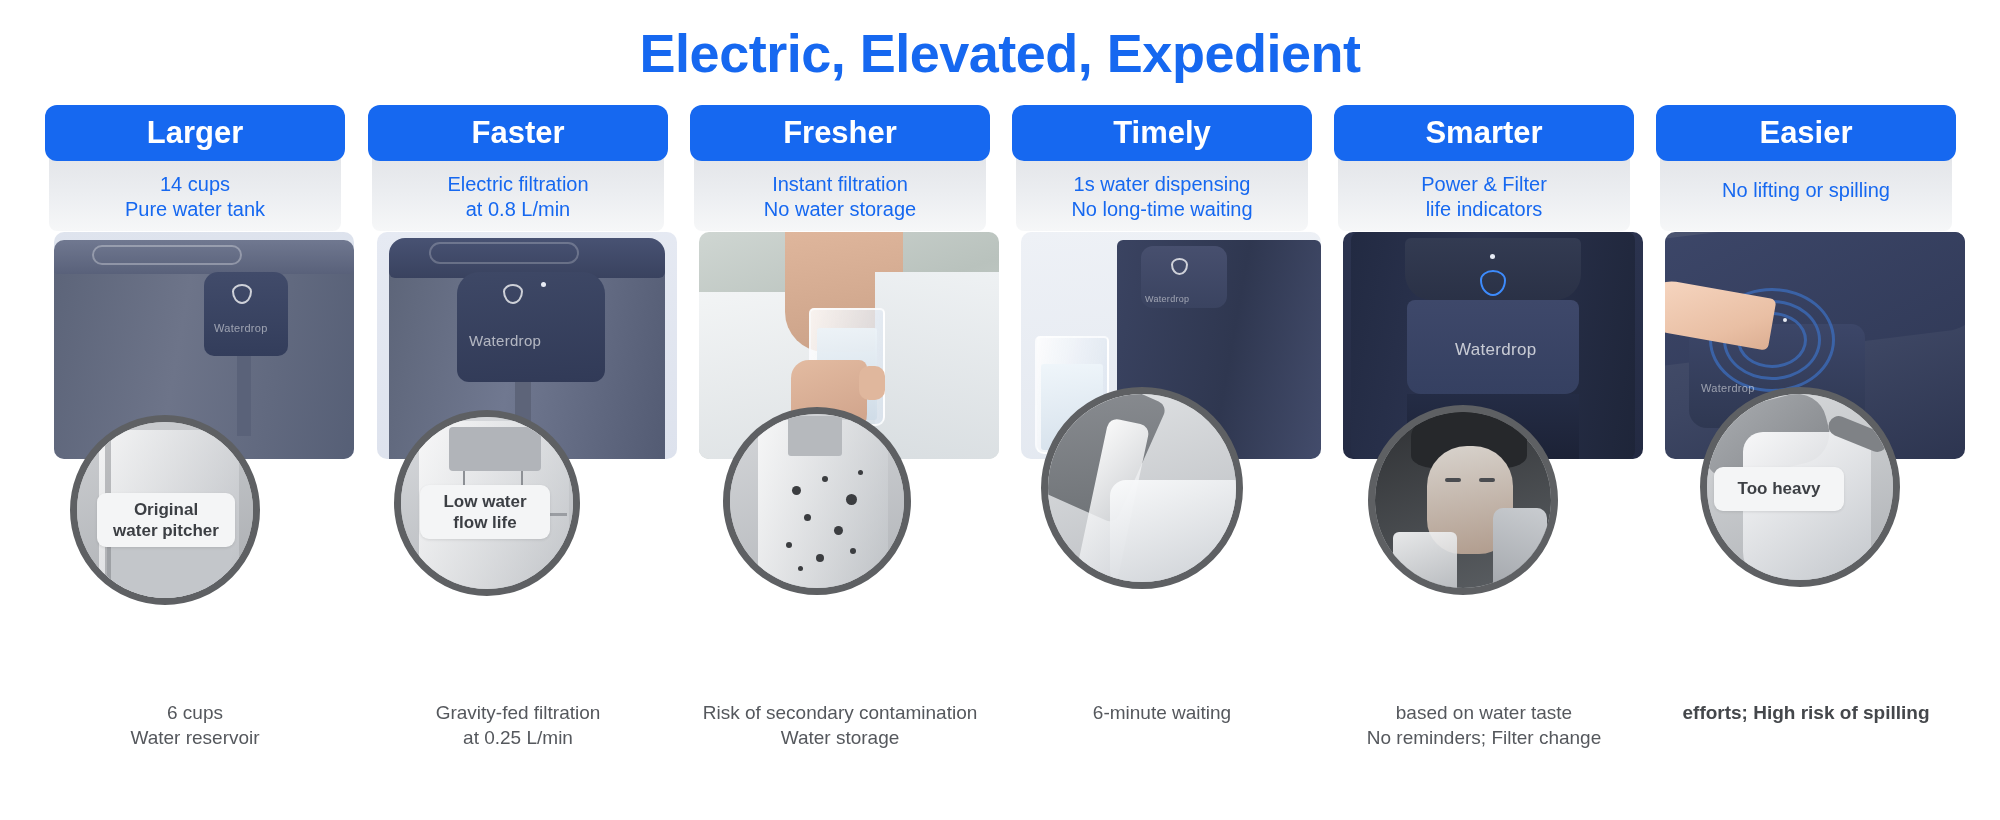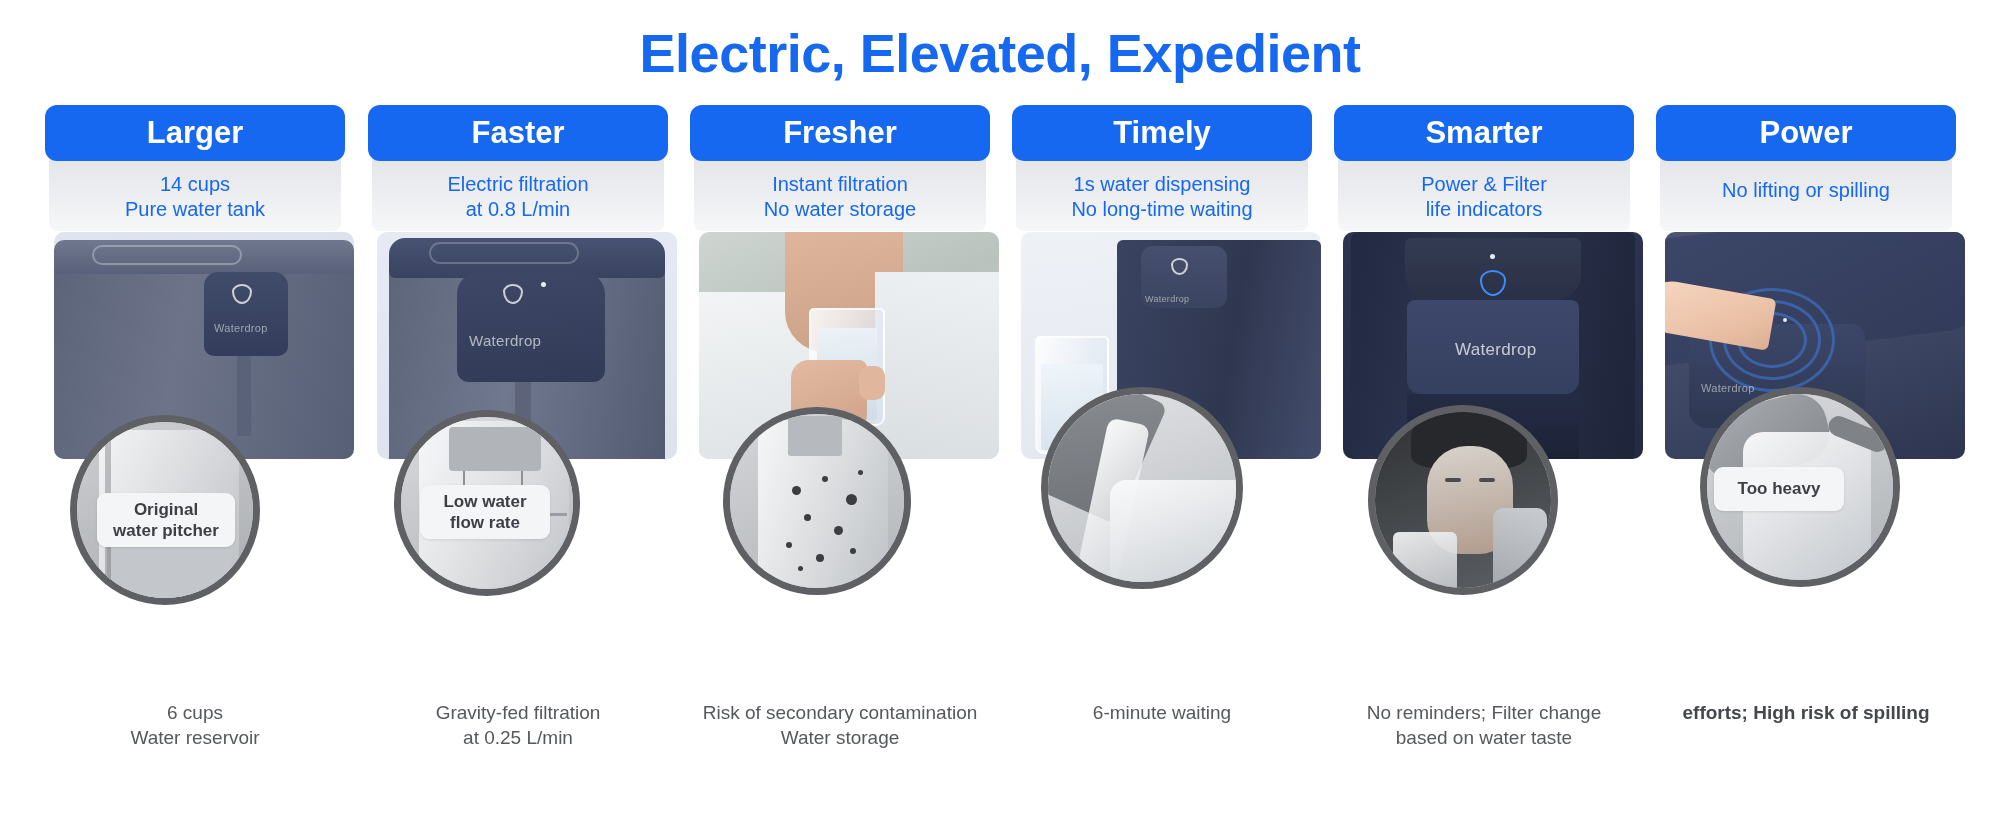--- a/index.html
+++ b/index.html
@@ -204,21 +204,21 @@
         <div class="cin" style="background:linear-gradient(165deg,#d8dadd,#b4b7bb);"></div>
         <div class="glite" style="left:18px;top:4px;width:150px;height:178px;background:linear-gradient(105deg,rgba(255,255,255,.8),rgba(203,206,210,.5));border-radius:6px;"></div>
         <div class="gpiece" style="left:48px;top:10px;width:92px;height:44px;background:#b1b4b9;border-radius:4px;"></div>
         <div class="gdark" style="left:62px;top:54px;width:2px;height:42px;background:#8d9095;"></div>
         <div class="gdark" style="left:120px;top:54px;width:2px;height:42px;background:#8d9095;"></div>
         <div class="gdark" style="left:20px;top:96px;width:146px;height:3px;background:#9a9da2;"></div>
       </div>
       <div class="badge" style="left:52px;top:380px;width:130px;height:54px;font-size:17px;">
         <div>
           <div>Low water</div>
-          <div>flow rate</div>
+          <div>flow life</div>
         </div>
       </div>
       <div class="cap" style="top:595px;">
         <div>Gravity-fed filtration</div>
         <div>at 0.25 L/min</div>
       </div>
     </div>
 
     <div class="col" style="left:690px; width:300px;">
       <div class="pill">
@@ -308,28 +308,28 @@
       <div class="circ" style="left:34px;top:300px;width:190px;height:190px;">
         <div class="cin" style="background:linear-gradient(160deg,#2f3134,#5c6064);"></div>
         <div class="gdark" style="left:36px;top:-6px;width:116px;height:62px;background:#26282b;border-radius:50% 50% 20% 20%;"></div>
         <div class="gpiece" style="left:52px;top:34px;width:86px;height:108px;background:linear-gradient(170deg,#d8d3cd,#b09b8c);border-radius:40px 40px 34px 34px;"></div>
         <div class="gdark" style="left:70px;top:66px;width:16px;height:4px;background:#4a4c50;border-radius:2px;"></div>
         <div class="gdark" style="left:104px;top:66px;width:16px;height:4px;background:#4a4c50;border-radius:2px;"></div>
         <div class="glite" style="left:18px;top:120px;width:64px;height:70px;background:linear-gradient(160deg,rgba(245,246,247,.92),rgba(200,203,207,.8));border-radius:6px;"></div>
         <div class="gpiece" style="left:118px;top:96px;width:54px;height:94px;background:linear-gradient(200deg,#c9ccd0,#9fa3a8);border-radius:10px;"></div>
       </div>
       <div class="cap" style="top:595px;">
+        <div>based on water taste</div>
         <div>No reminders; Filter change</div>
-        <div>based on water taste</div>
       </div>
     </div>
 
     <div class="col" style="left:1656px; width:300px;">
       <div class="pill">
-        <span>Power</span>
+        <span>Easier</span>
       </div>
       <div class="sub" style="justify-content:center;padding-bottom:0;">
         <span>No lifting or spilling</span>
         <span></span>
       </div>
       <div class="photo">
         <div class="bg" style="background:linear-gradient(160deg,#4b5470 0%,#3d4663 55%,#2d3550 100%);"></div>
         <div class="lid" style="left:-10px;top:-12px;width:330px;height:126px;background:linear-gradient(160deg,#3c4668,#323b59);border-radius:0 0 44px 0;transform:rotate(-7deg);"></div>
         <div class="navy" style="left:24px;top:92px;width:176px;height:104px;background:linear-gradient(180deg,#3c4668,#2f3852);border-radius:14px 14px 18px 18px;"></div>
         <div class="ripple" style="left:44px;top:56px;width:126px;height:104px;border-radius:50%;"></div>

